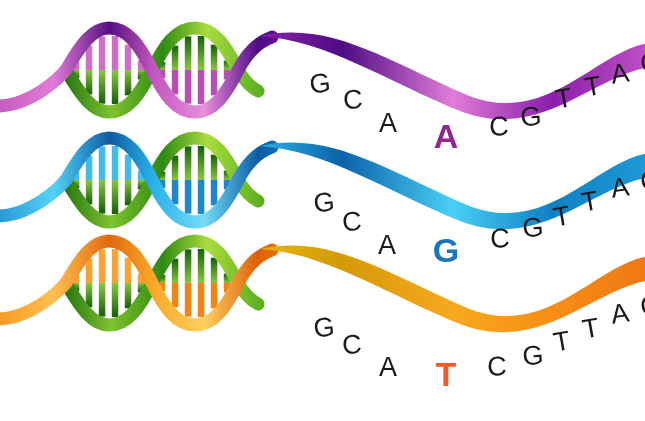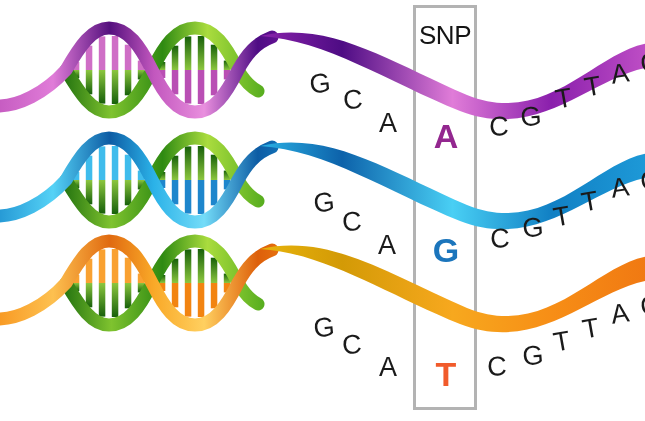--- a/index.html
+++ b/index.html
@@ -45,23 +45,20 @@
   }
   .letter.variant{
     font-size:34px;
     font-weight:700;
   }
 </style>
 </head>
 <body>
 
 <div id="viewport">
-  <div id="snp-box">
-    <div id="snp-label">SNP</div>
-  </div>
   <svg id="helix-svg" width="645" height="421" viewBox="0 0 645 421">
       <defs>
         <linearGradient id="gr" gradientUnits="userSpaceOnUse" x1="60" y1="0" x2="265" y2="0">
           <stop offset="0" stop-color="#1E6E0E"></stop>
           <stop offset="0.25" stop-color="#7FC32F"></stop>
           <stop offset="0.5" stop-color="#2F8A12"></stop>
           <stop offset="0.72" stop-color="#AADC3E"></stop>
           <stop offset="1" stop-color="#55AC1E"></stop>
         </linearGradient>
         <linearGradient id="rgDown" x1="0" y1="0" x2="0" y2="1">

